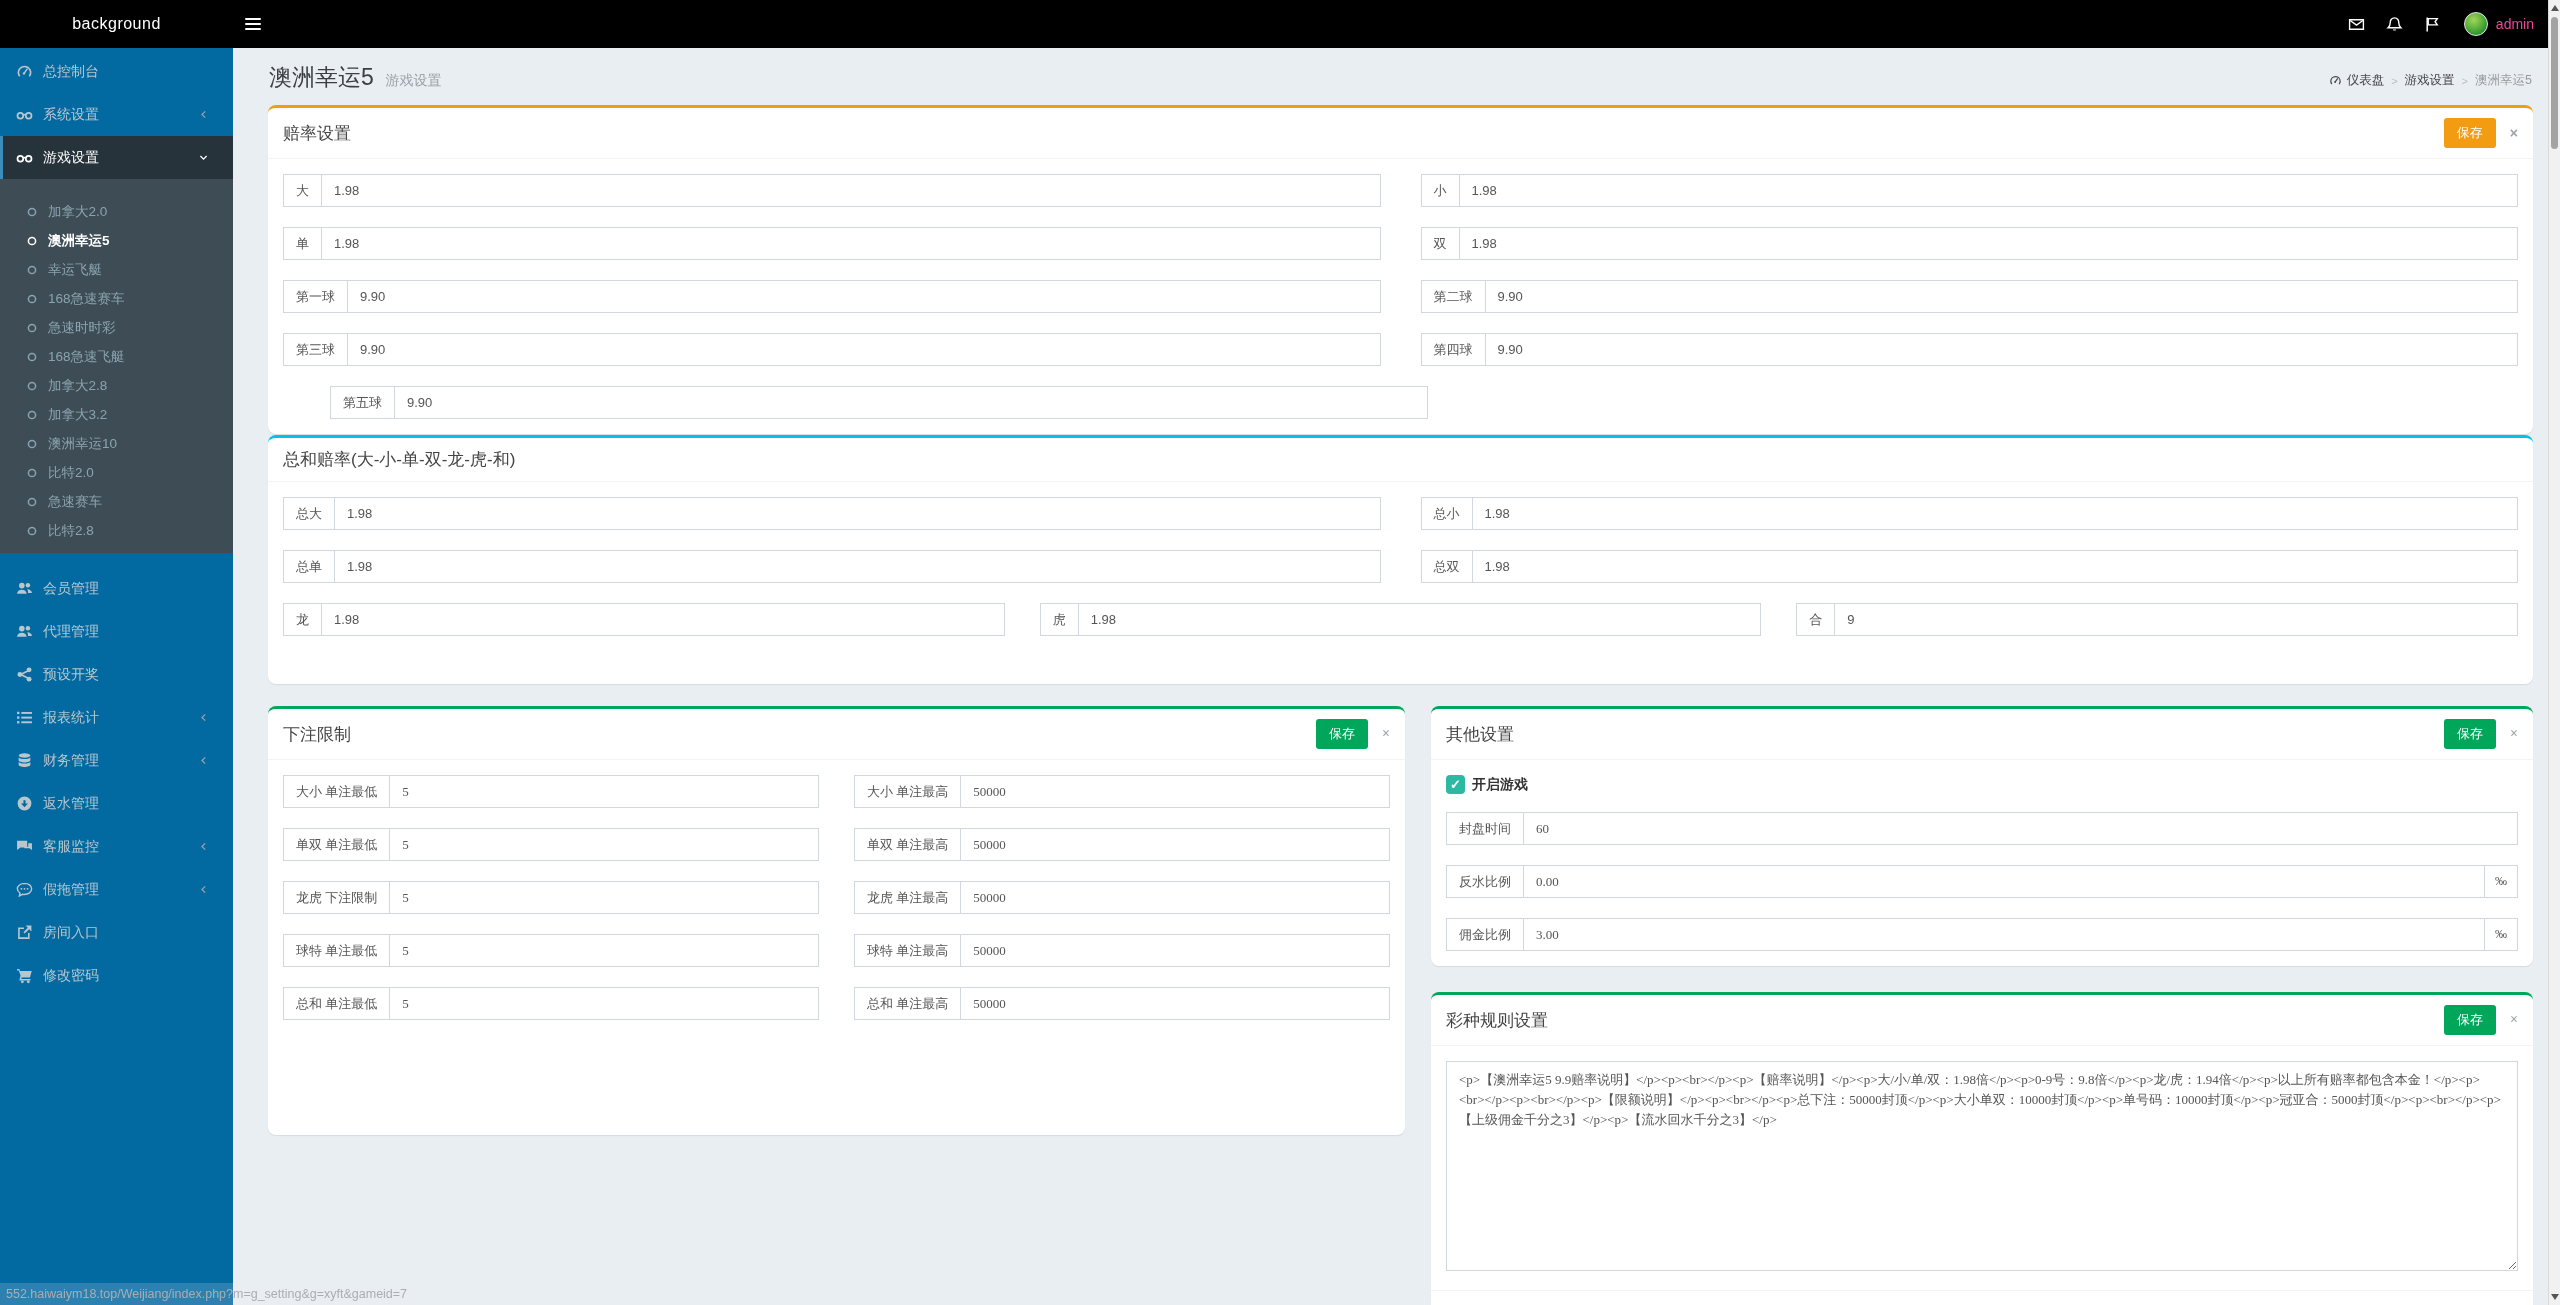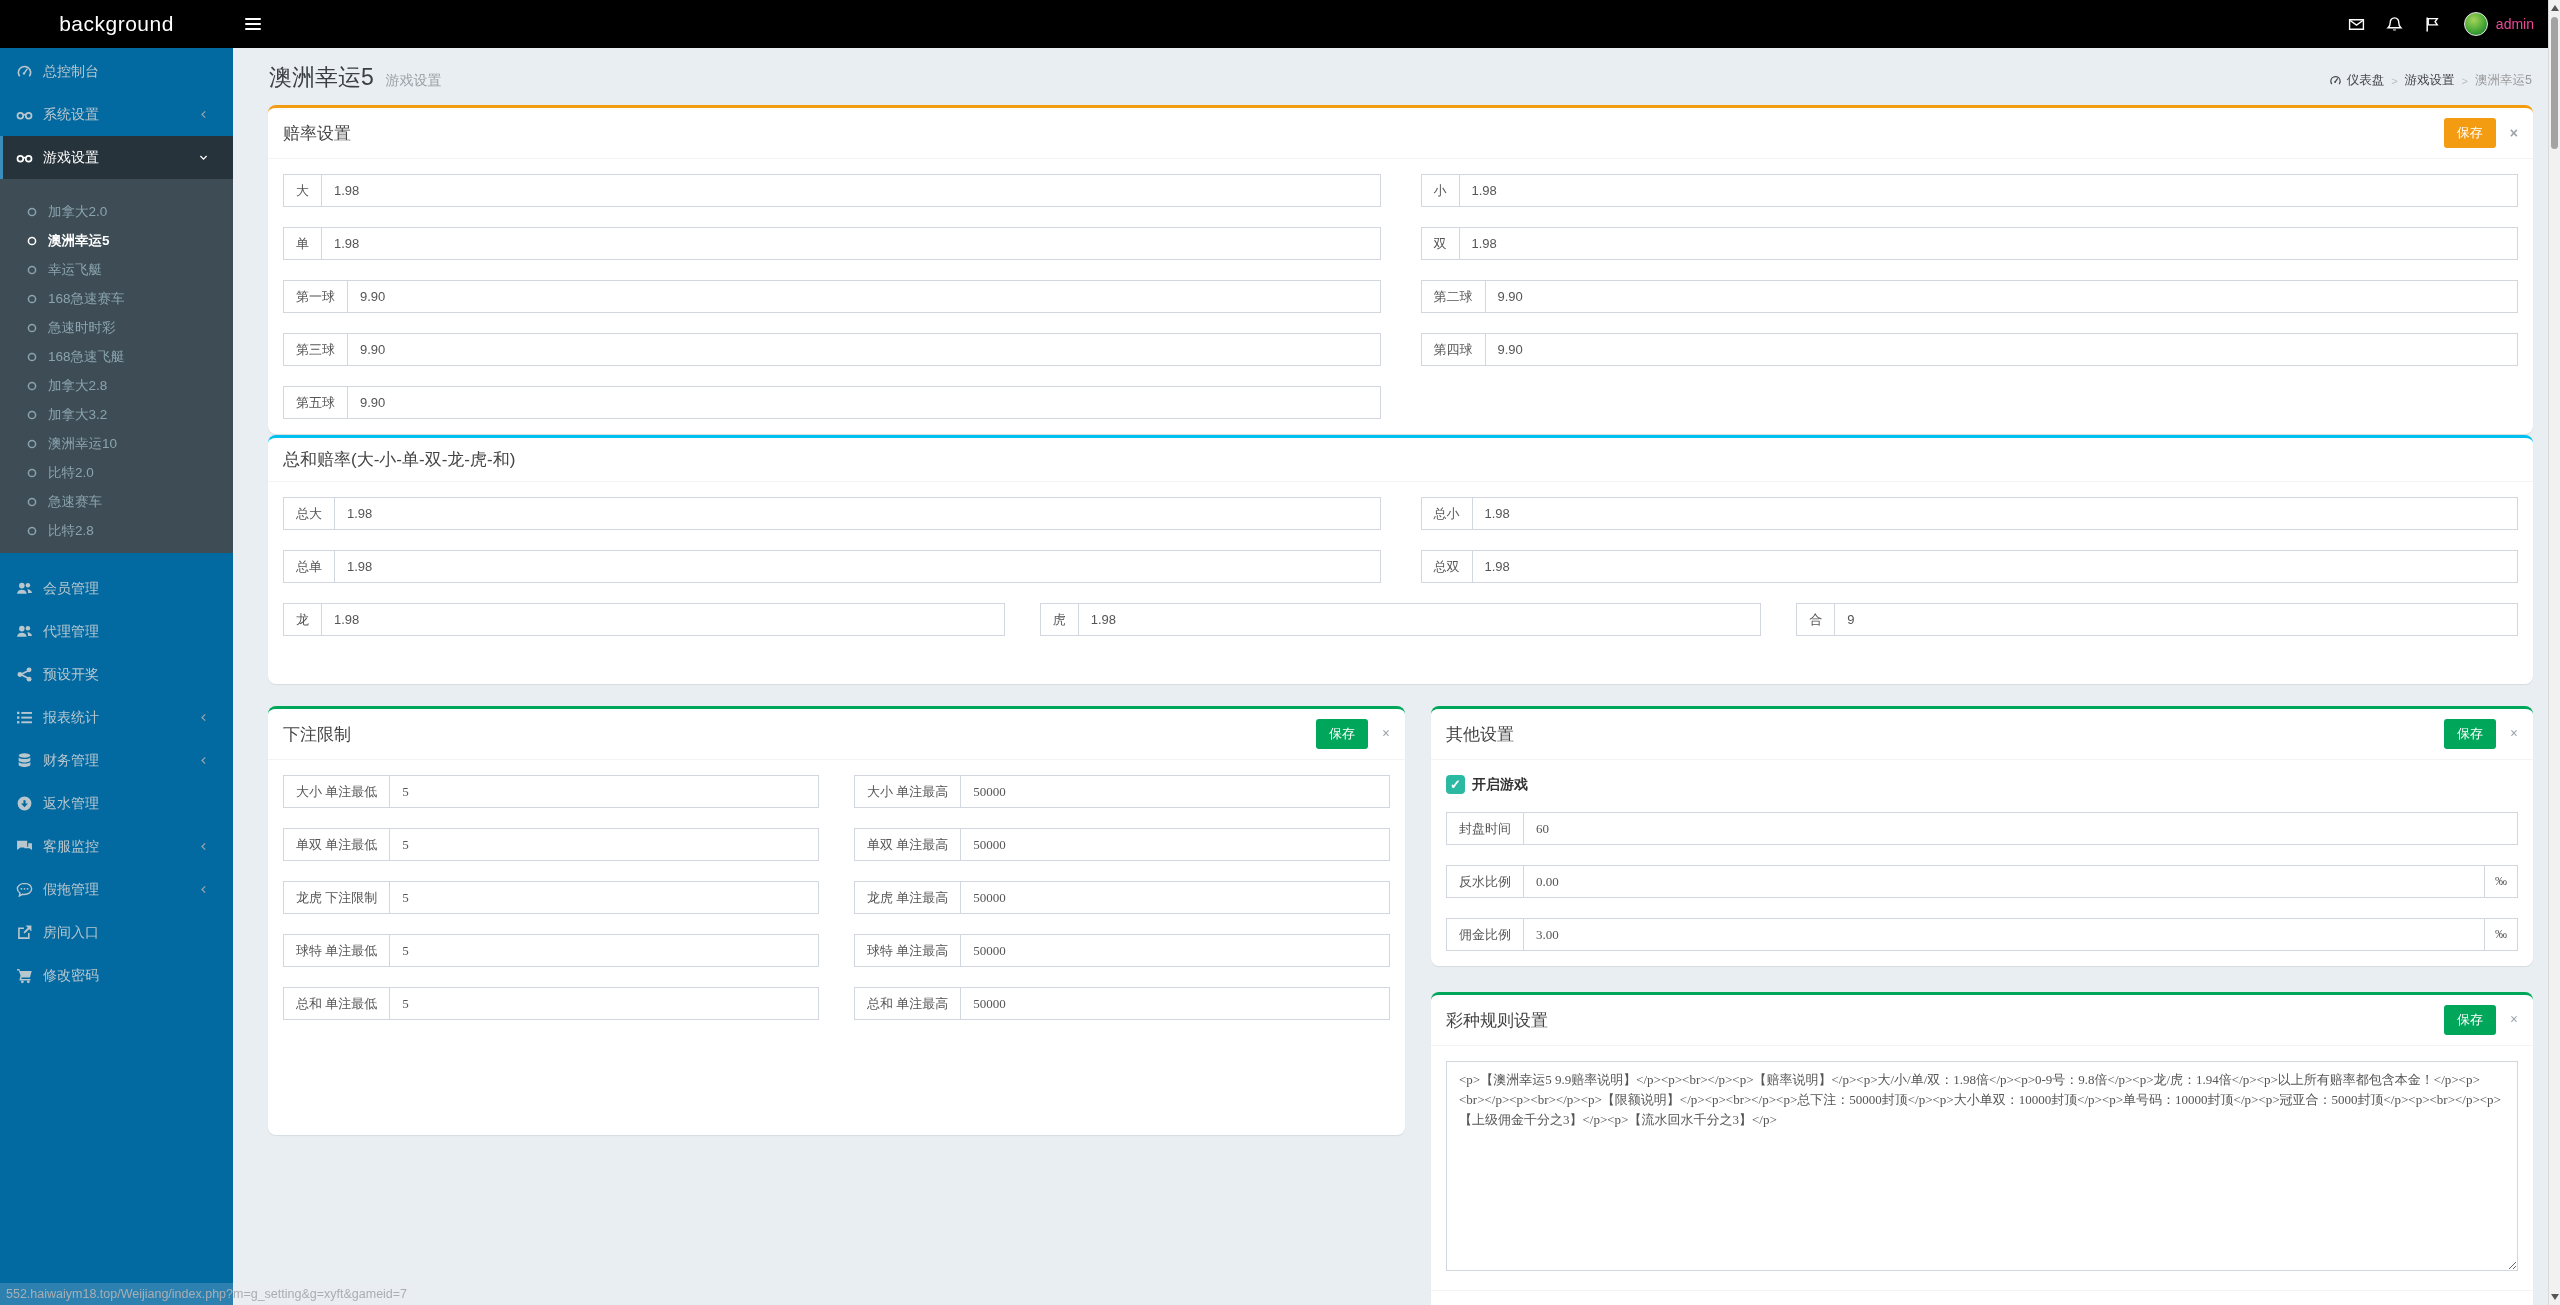--- a/index.html
+++ b/index.html
@@ -3,21 +3,21 @@
 <meta charset="utf-8">
 <style>
   * { margin:0; padding:0; box-sizing:border-box; }
   html,body { width:2560px; height:1305px; overflow:hidden; }
   body { font-family:"Liberation Sans","DejaVu Sans",sans-serif; background:#e9eef3; position:relative; font-size:13px; }
 
   .icon svg { display:block; width:100%; height:100%; }
 
   
   .topbar { position:absolute; left:0; top:0; width:2560px; height:48px; background:#000; z-index:30; display:flex; align-items:center; }
-  .logo { width:233px; text-align:center; color:#fff; font-size:21px; letter-spacing:.5px; }
+  .logo { width:233px; text-align:center; color:#fff; font-size:16px; letter-spacing:.5px; }
   .hamburger { width:40px; height:48px; display:flex; align-items:center; justify-content:center; cursor:pointer; }
   .hamburger .bars { width:16px; }
   .hamburger .bars i { display:block; height:2px; background:#fff; margin:3px 0; border-radius:1px; }
   .topbar-right { margin-left:auto; display:flex; align-items:center; height:48px; padding-right:26px; }
   .tb-link { width:38px; height:48px; display:flex; align-items:center; justify-content:center; color:#fff; cursor:pointer; }
   .tb-link .icon { width:17px; height:17px; color:#fff; }
   .avatar { width:24px; height:24px; border-radius:50%; margin:0 8px 0 12px; cursor:pointer;
             background:radial-gradient(circle at 40% 32%, #a6d35b 0%, #57b13b 45%, #2e8f33 75%, #1d6f2b 100%);
             border:1px solid #e7e7e7; }
   .admin-label { color:#ec4899; font-size:14px; cursor:pointer; }
@@ -471,21 +471,21 @@
           <div class="ig">
               <span class="addon">第三球</span>
               <input value="9.90" style="">
             </div>
           <div class="ig">
               <span class="addon">第四球</span>
               <input value="9.90" style="">
             </div>
         </div>
         <div class="frow">
-          <div class="ig half" style="flex:none;">
+          <div class="ig half" style="flex:none;margin-left:47px;">
               <span class="addon">第五球</span>
               <input value="9.90" style="">
             </div>
         </div>
       </div>
     </section>
 
     <section class="box box-info box-sum">
       <div class="box-header">
         <span class="box-title">总和赔率(大-小-单-双-龙-虎-和)</span>

